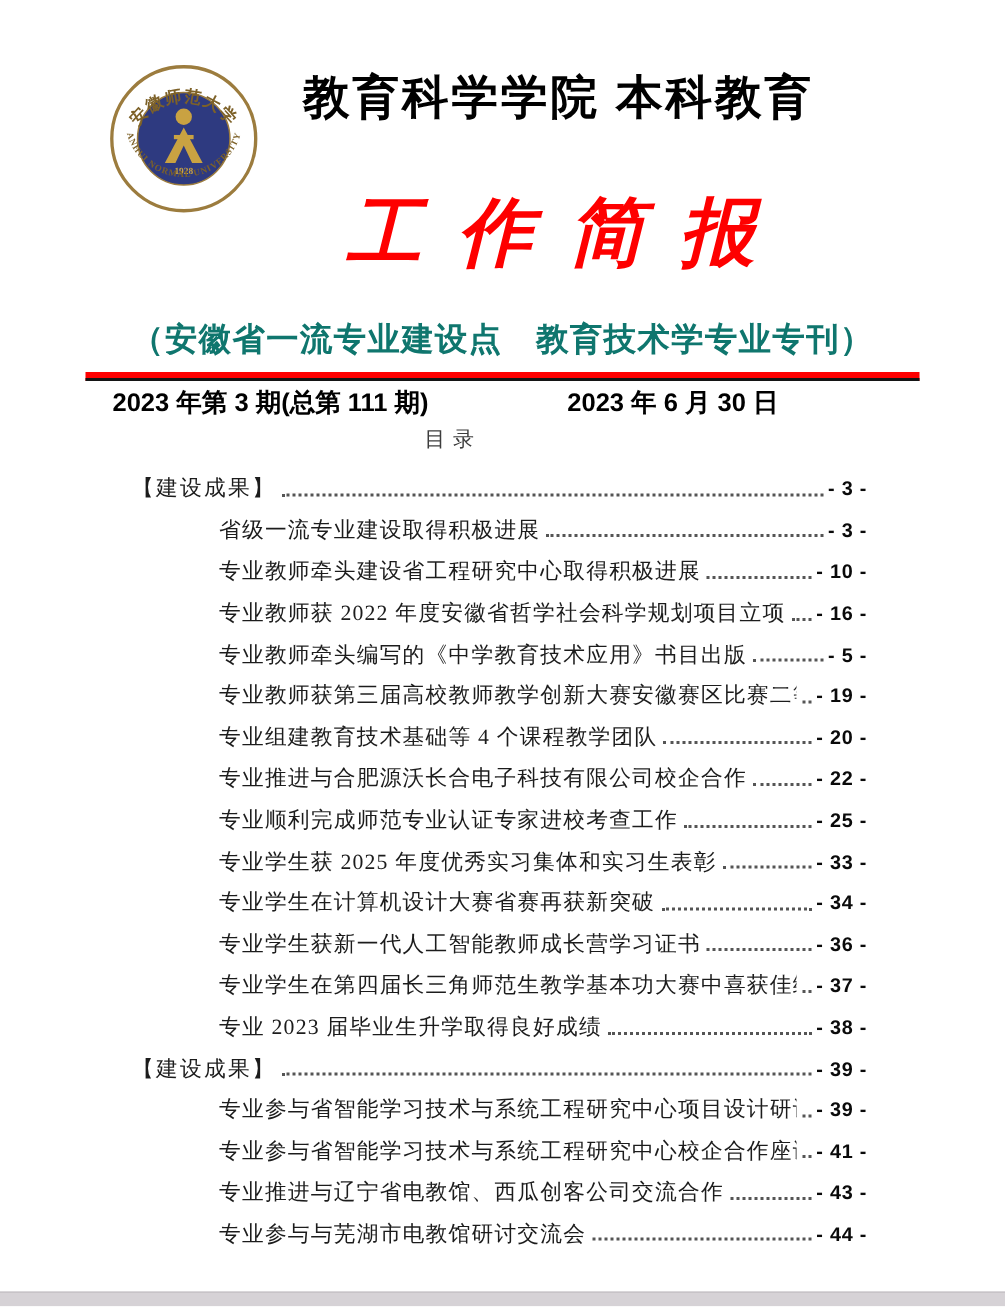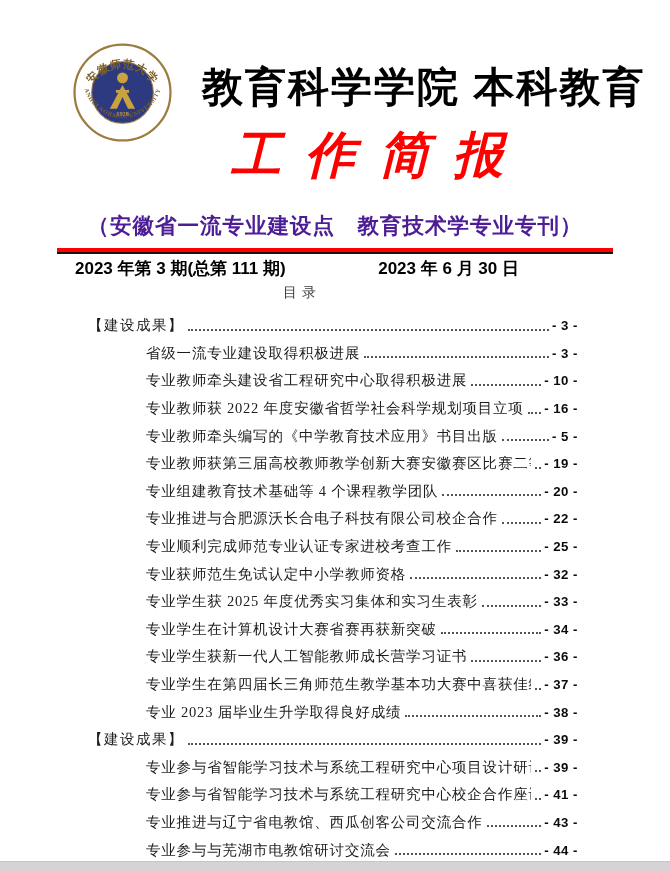--- a/index.html
+++ b/index.html
@@ -3,33 +3,33 @@
 <meta charset="utf-8">
 <style>
   html,body{margin:0;padding:0;background:#ffffff;}
   .page{
     position:relative;width:670px;height:871px;background:#ffffff;overflow:hidden;
     font-family:"Liberation Serif","DejaVu Serif",serif;color:#1a1a1a;
   }
   
   .seal{position:absolute;left:72px;top:42px;width:101px;height:101px;}
   .dept-title{
-    position:absolute;left:202px;top:60px;
+    position:absolute;left:202px;top:44px;
     font-family:"Liberation Sans","DejaVu Sans",sans-serif;
-    font-weight:900;font-size:41px;letter-spacing:2px;color:#000;white-space:nowrap;
+    font-weight:900;font-size:31px;letter-spacing:2px;color:#000;white-space:nowrap;
   }
   .red-title{
     position:absolute;top:126px;left:0;width:100%;box-sizing:border-box;padding-left:48px;
     text-align:center;font-family:"Liberation Serif","DejaVu Serif",serif;
     font-weight:900;font-style:italic;font-size:50px;line-height:58px;
     letter-spacing:24px;color:#fe0000;white-space:nowrap;margin-left:20px;
   }
   .subtitle{
     position:absolute;top:211px;left:0;width:100%;text-align:center;
-    font-weight:700;font-size:21.5px;letter-spacing:1px;color:#4c1d95;white-space:nowrap;
+    font-weight:700;font-size:21.5px;letter-spacing:1px;color:#0f766e;white-space:nowrap;
   }
   .rule{
     position:absolute;top:248px;left:57px;width:556px;height:3.5px;
     background:#fe0000;border-bottom:2px solid #141414;
   }
   .issue-row{
     position:absolute;top:257px;left:57px;width:556px;display:flex;justify-content:space-between;
     font-family:"Liberation Sans","DejaVu Sans",sans-serif;font-weight:700;font-size:17px;color:#000;
   }
   .issue-row .issue-no{padding-left:18px;white-space:nowrap;}
@@ -133,25 +133,20 @@
       <span class="toc-text">专业推进与合肥源沃长合电子科技有限公司校企合作</span>
       <span class="dots"></span>
       <span class="toc-page">- 22 -</span>
     </div>
       <div class="toc-row lvl1">
       <span class="toc-text">专业顺利完成师范专业认证专家进校考查工作</span>
       <span class="dots"></span>
       <span class="toc-page">- 25 -</span>
     </div>
       <div class="toc-row lvl1">
-      <span class="toc-text">专业获师范生免试认定中小学教师资格</span>
-      <span class="dots"></span>
-      <span class="toc-page">- 32 -</span>
-    </div>
-      <div class="toc-row lvl1">
       <span class="toc-text">专业学生获 2025 年度优秀实习集体和实习生表彰</span>
       <span class="dots"></span>
       <span class="toc-page">- 33 -</span>
     </div>
       <div class="toc-row lvl1">
       <span class="toc-text">专业学生在计算机设计大赛省赛再获新突破</span>
       <span class="dots"></span>
       <span class="toc-page">- 34 -</span>
     </div>
       <div class="toc-row lvl1">

